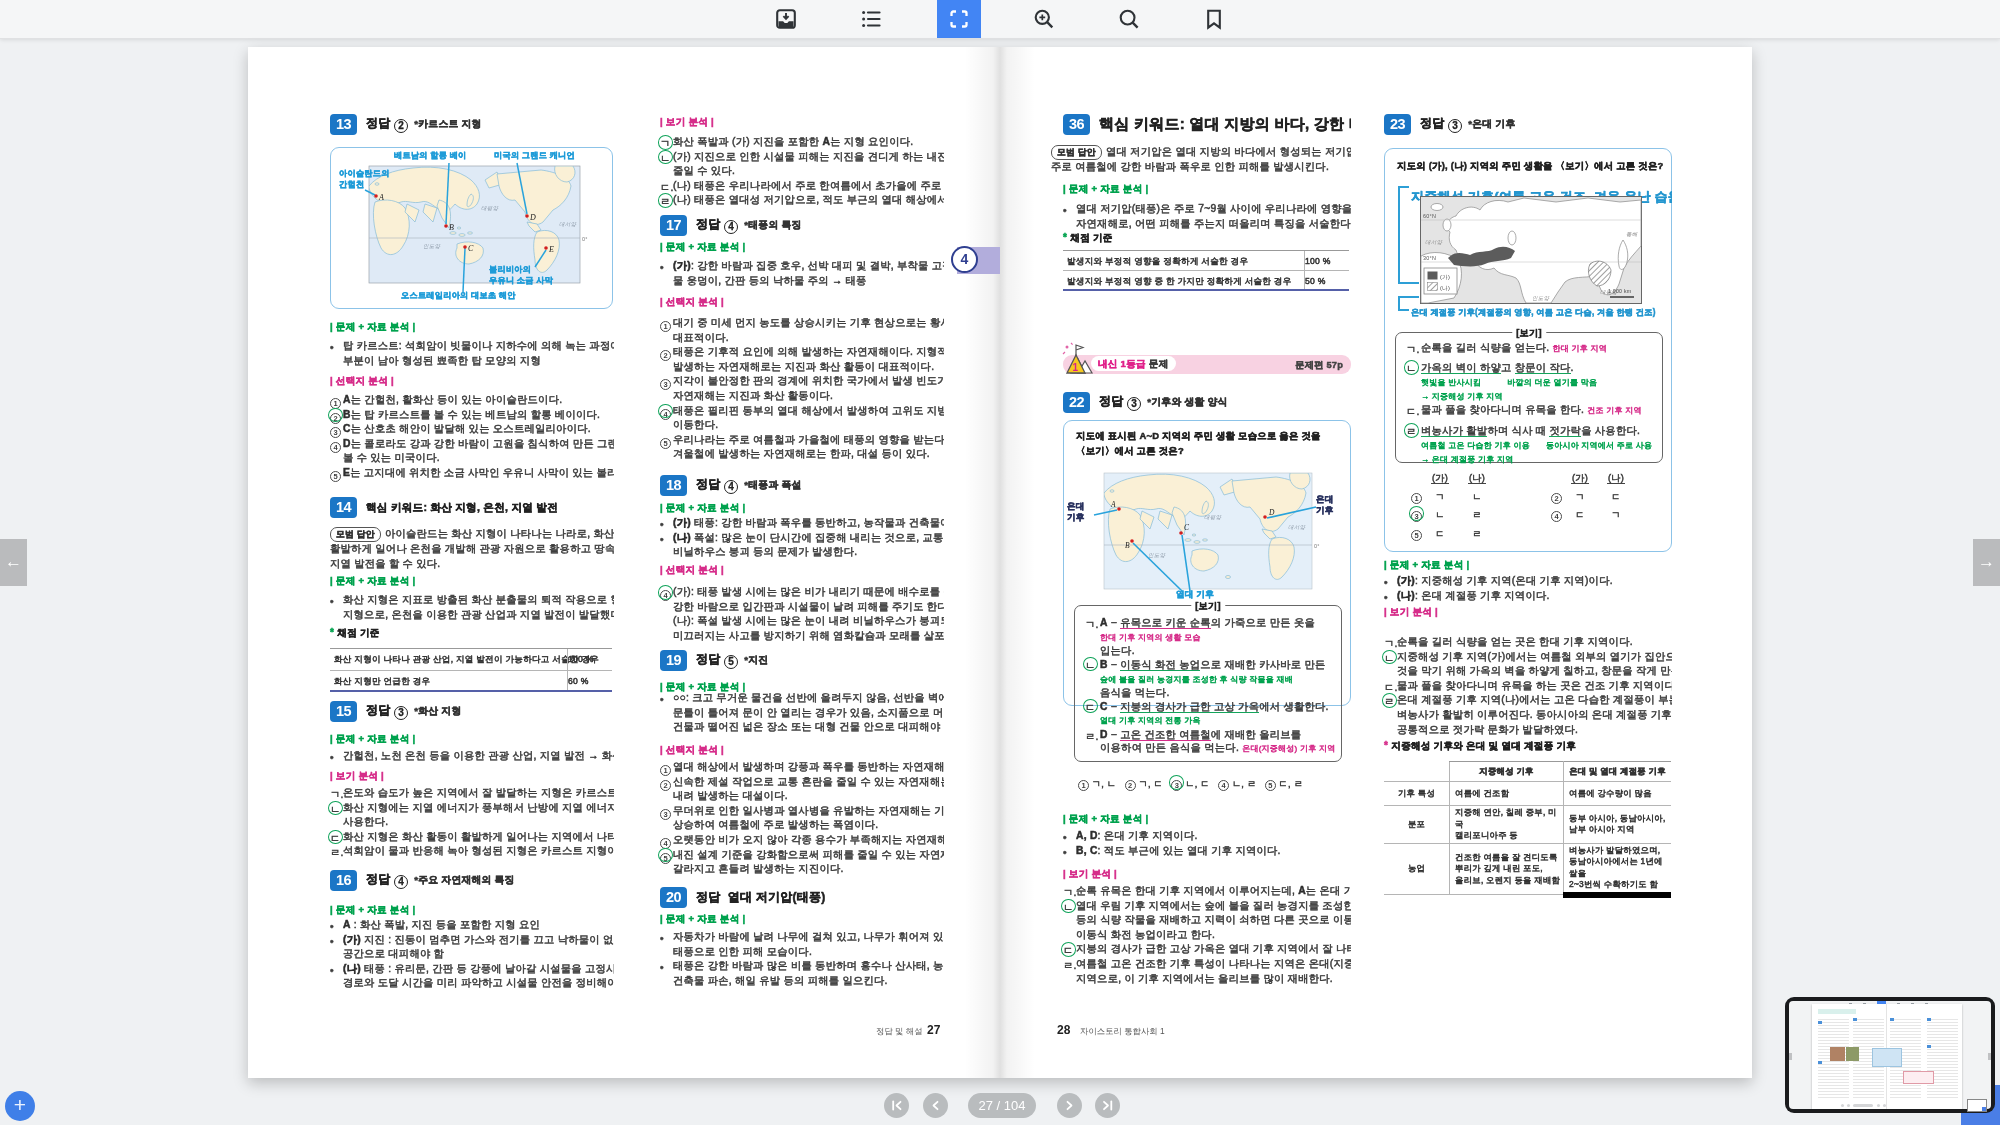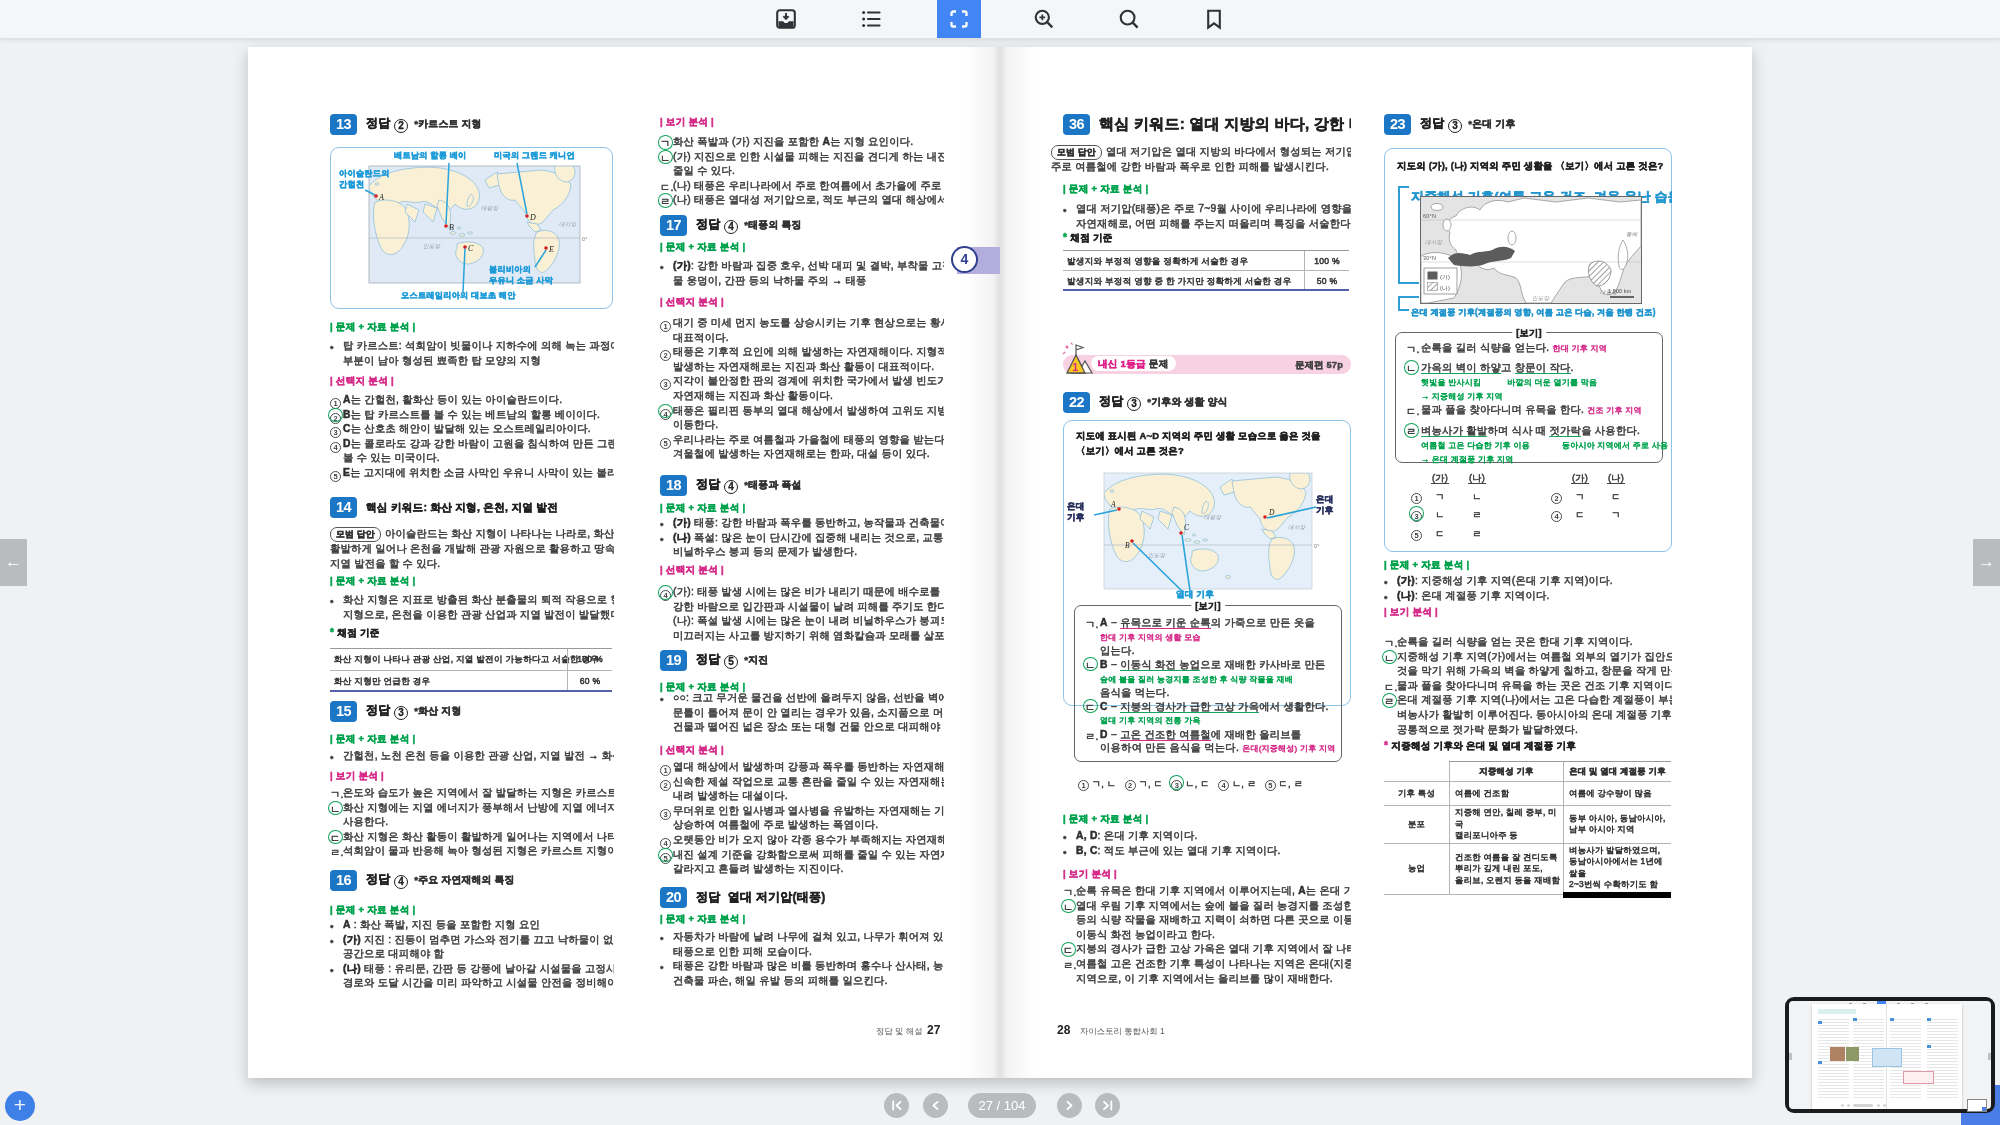--- a/index.html
+++ b/index.html
@@ -26,21 +26,21 @@
 .qbox{position:absolute;box-sizing:border-box;border:1.5px solid #8cc3e8;border-radius:9px;background:#fff}
 .bogi{position:absolute;box-sizing:border-box;border:1px solid #666;border-radius:7px}
 .bogilab{position:absolute;top:-7px;left:50%;transform:translateX(-50%);background:#fff;padding:0 4px;font-weight:bold;font-size:9.2px;color:#222}
 .maplab{position:absolute;color:#1f9cd8;font-weight:bold;font-size:8.2px;line-height:10.5px;white-space:nowrap}
 .ann{font-size:8px;line-height:13.2px}
 .ag{color:#00a24e}.am{color:#d62d8a}
 .ug{border-bottom:1.6px solid #14a45b}
 .um{border-bottom:1.6px solid #d62d8a}
 .tbl{position:absolute;left:12px;right:2px;border-top:1.2px solid #999;font-size:8.6px;color:#333}
 .tr{box-sizing:border-box;border-bottom:1px solid #b5b5b5;position:relative;padding-left:4px}
-.pct{position:absolute;right:0;top:0;bottom:0;width:44px;border-left:1px solid #b5b5b5;text-align:center}
+.pct{position:absolute;right:0;top:0;bottom:0;width:44px;border-left:1px solid #b5b5b5;text-align:left}
 .nav{position:absolute;top:539px;width:27px;height:47px;background:#babbbd;color:#fff;text-align:center;font-size:17px;line-height:45px}
 .pc{position:absolute;top:1093px;width:25px;height:25px;border-radius:50%;background:#b9bcbe}
 .pc svg{position:absolute;left:0;top:0}
 .pill{position:absolute;top:1093px;left:968px;width:68px;height:25px;border-radius:13px;background:#b9bcbe;color:#fff;font-size:13px;text-align:center;line-height:25px}
 .fab{position:absolute;left:5px;top:1091px;width:30px;height:30px;border-radius:50%;background:#3f7fe8;color:#eaf2ff;font-size:21px;font-weight:300;text-align:center;line-height:28px}
 .bcorner{position:absolute;left:1961px;top:1085px;width:39px;height:40px;background:#4a7ee6}
 .thumb{position:absolute;left:1785px;top:997px;width:210px;height:116px;background:#1a1b1d;border-radius:9px}
 .thumbin{position:absolute;left:4px;top:4px;right:4px;bottom:4px;background:#f2f3f4;border-radius:4px;overflow:hidden}
 .tab4{position:absolute;left:709px;top:200px;width:43px;height:27px;background:#b2addc}
 .tab4c{position:absolute;left:703px;top:199px;width:27px;height:27px;box-sizing:border-box;background:#fff;border:2px solid #2f3f90;border-radius:50%;color:#2f3f90;font-size:14px;font-weight:bold;text-align:center;line-height:23px}
@@ -407,21 +407,21 @@
             </pattern>
           </defs>
 </svg>
 <div style="position:absolute;left:26px;top:157px;font-weight:bold;font-size:8.2px;color:#2496cf;white-space:nowrap">온대 계절풍 기후(계절풍의 영향, 여름 고온 다습, 겨울 한랭 건조)</div>
 <div class="bogi" style="left:10px;top:183px;width:268px;height:131px">
 <div class="bogilab">[보기]</div>
 <div style="position:absolute;left:10px;top:8px;line-height:13.4px;white-space:nowrap">
 <div class="li" style="padding-left:15px"><span class="mk">ㄱ.</span>순록을 길러 식량을 얻는다. <span class="ann am">한대 기후 지역</span></div>
 <div class="li" style="padding-left:15px;margin-top:6px"><span class="mk" style="top:1px">ㄴ<span class="gc"></span></span><span class="ug">가옥의 벽이 하얗</span>고 <span class="ug">창문이 작다</span>.<br><span class="ann ag">햇빛을 반사시킴</span><span class="ann ag" style="margin-left:26px">바깥의 더운 열기를 막음</span><br><span class="ann ag">→ 지중해성 기후 지역</span></div>
 <div class="li" style="padding-left:15px;margin-top:0px"><span class="mk">ㄷ.</span>물과 풀을 찾아다니며 유목을 한다. <span class="ann am">건조 기후 지역</span></div>
-<div class="li" style="padding-left:15px;margin-top:7px"><span class="mk" style="top:1px">ㄹ<span class="gc"></span></span><span class="ug">벼농사가 활발</span>하며 식사 때 <span class="ug">젓가락</span>을 사용한다.<br><span class="ann ag">여름철 고온 다습한 기후 이용</span><span class="ann ag" style="margin-left:32px">동아시아 지역에서 주로 사용</span><br><span class="ann ag">→ 온대 계절풍 기후 지역</span></div>
+<div class="li" style="padding-left:15px;margin-top:7px"><span class="mk" style="top:1px">ㄹ<span class="gc"></span></span><span class="ug">벼농사가 활발</span>하며 식사 때 <span class="ug">젓가락</span>을 사용한다.<br><span class="ann ag">여름철 고온 다습한 기후 이용</span><span class="ann ag" style="margin-left:16px">동아시아 지역에서 주로 사용</span><br><span class="ann ag">→ 온대 계절풍 기후 지역</span></div>
 </div>
 </div>
 <div style="position:absolute;left:26px;top:322px;font-size:9.2px;line-height:14.6px;white-space:nowrap">
 <div><span style="display:inline-block;width:11px"></span><span style="display:inline-block;width:36px;text-align:center"><span style="border-bottom:1px solid #444;padding:0 1px">(가)</span></span><span style="display:inline-block;width:38px;text-align:center"><span style="border-bottom:1px solid #444;padding:0 1px">(나)</span></span><span style="display:inline-block;width:55px"></span><span style="display:inline-block;width:11px"></span><span style="display:inline-block;width:36px;text-align:center"><span style="border-bottom:1px solid #444;padding:0 1px">(가)</span></span><span style="display:inline-block;width:36px;text-align:center"><span style="border-bottom:1px solid #444;padding:0 1px">(나)</span></span></div>
 <div style="margin-top:4px"><span class="n">1</span><span style="display:inline-block;width:36px;text-align:center">ㄱ</span><span style="display:inline-block;width:38px;text-align:center">ㄴ</span><span style="display:inline-block;width:55px"></span><span class="n">2</span><span style="display:inline-block;width:36px;text-align:center">ㄱ</span><span style="display:inline-block;width:36px;text-align:center">ㄷ</span></div>
 <div style="margin-top:4px"><span class="gcs" style="display:inline-block"><span class="n">3</span><span class="gc" style="left:-2px;top:-2px"></span></span><span style="display:inline-block;width:36px;text-align:center">ㄴ</span><span style="display:inline-block;width:38px;text-align:center">ㄹ</span><span style="display:inline-block;width:55px"></span><span class="n">4</span><span style="display:inline-block;width:36px;text-align:center">ㄷ</span><span style="display:inline-block;width:36px;text-align:center">ㄱ</span></div>
 <div style="margin-top:4px"><span class="n">5</span><span style="display:inline-block;width:36px;text-align:center">ㄷ</span><span style="display:inline-block;width:38px;text-align:center">ㄹ</span></div>
 </div>
 </div>
 <div class="b hg" style="top:511px">| 문제 + 자료 분석 |</div>

